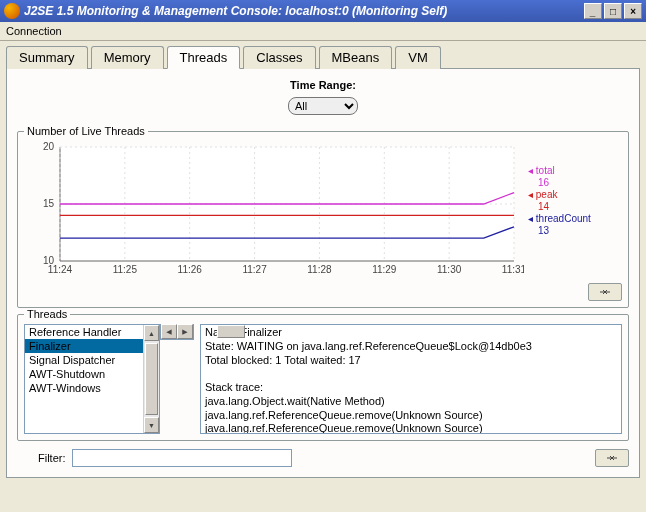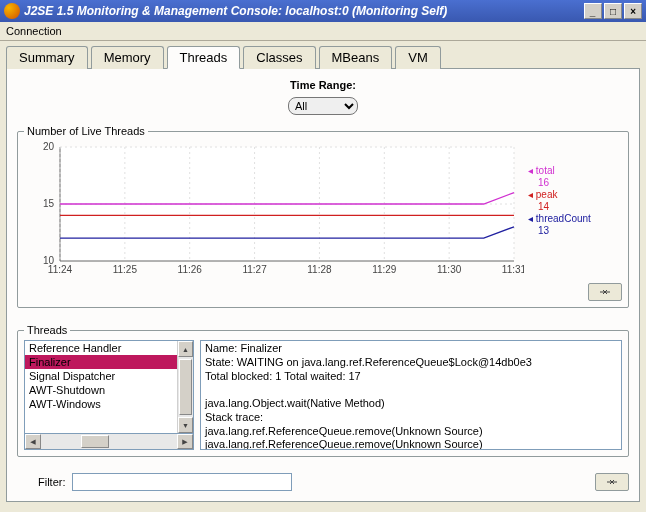--- a/index.html
+++ b/index.html
@@ -92,21 +92,21 @@
   select {
     font-size: 11px;
     padding: 1px 2px;
     min-width: 70px;
     border-radius: 8px;
   }
   fieldset {
     border: 1px solid #919b9c;
     border-radius: 2px;
     padding: 4px 6px 6px;
-    margin: 0 0 16px 0;
+    margin: 0 0 0 0;
   }
   legend {
     font-size: 11px;
     padding: 0 3px;
   }
   .chartwrap {
     display: flex;
     align-items: flex-start;
   }
   .chartsvg { flex: 0 0 auto; }
@@ -134,42 +134,41 @@
     vertical-align: middle;
   }
   .threads-area {
     display: flex;
     gap: 6px;
     height: 110px;
   }
   .threadlist {
     width: 170px;
     display: flex;
-    flex-direction: column;
   }
   .listbox {
     flex: 1;
     border: 1px solid #7f9db9;
     background: white;
     overflow: hidden;
     position: relative;
     display: flex;
   }
   .listbox .items {
     flex: 1;
     overflow: hidden;
   }
   .listbox .item {
     padding: 1px 4px;
     font-size: 11px;
     white-space: nowrap;
     cursor: pointer;
   }
   .listbox .item.selected {
-    background: #be185d;
+    background: #0369a1;
   }
   .vscroll {
     width: 16px;
     background: #e8e8e8;
     display: flex;
     flex-direction: column;
     border-left: 1px solid #d0d0d0;
   }
   .vscroll .sbtn {
     height: 16px;
@@ -343,22 +342,22 @@
                 <div class="thumb"></div>
               </div>
             <div class="sbtn">▶</div>
           </div>
         </div>
         <div class="detailbox" id="detailbox">
             <div>Name: Finalizer</div>
             <div>State: WAITING on java.lang.ref.ReferenceQueue$Lock@14db0e3</div>
             <div>Total blocked: 1  Total waited: 17</div>
             <div>&nbsp;</div>
+            <div>Stack trace:</div>
             <div>java.lang.Object.wait(Native Method)</div>
-            <div>Stack trace:</div>
             <div>java.lang.ref.ReferenceQueue.remove(Unknown Source)</div>
             <div>java.lang.ref.ReferenceQueue.remove(Unknown Source)</div>
           </div>
       </div>
     </fieldset>
 
     <div class="filterrow">
       <span>Filter:</span>
       <input type="text" value="" style="">
       <div style="flex:1"></div>

